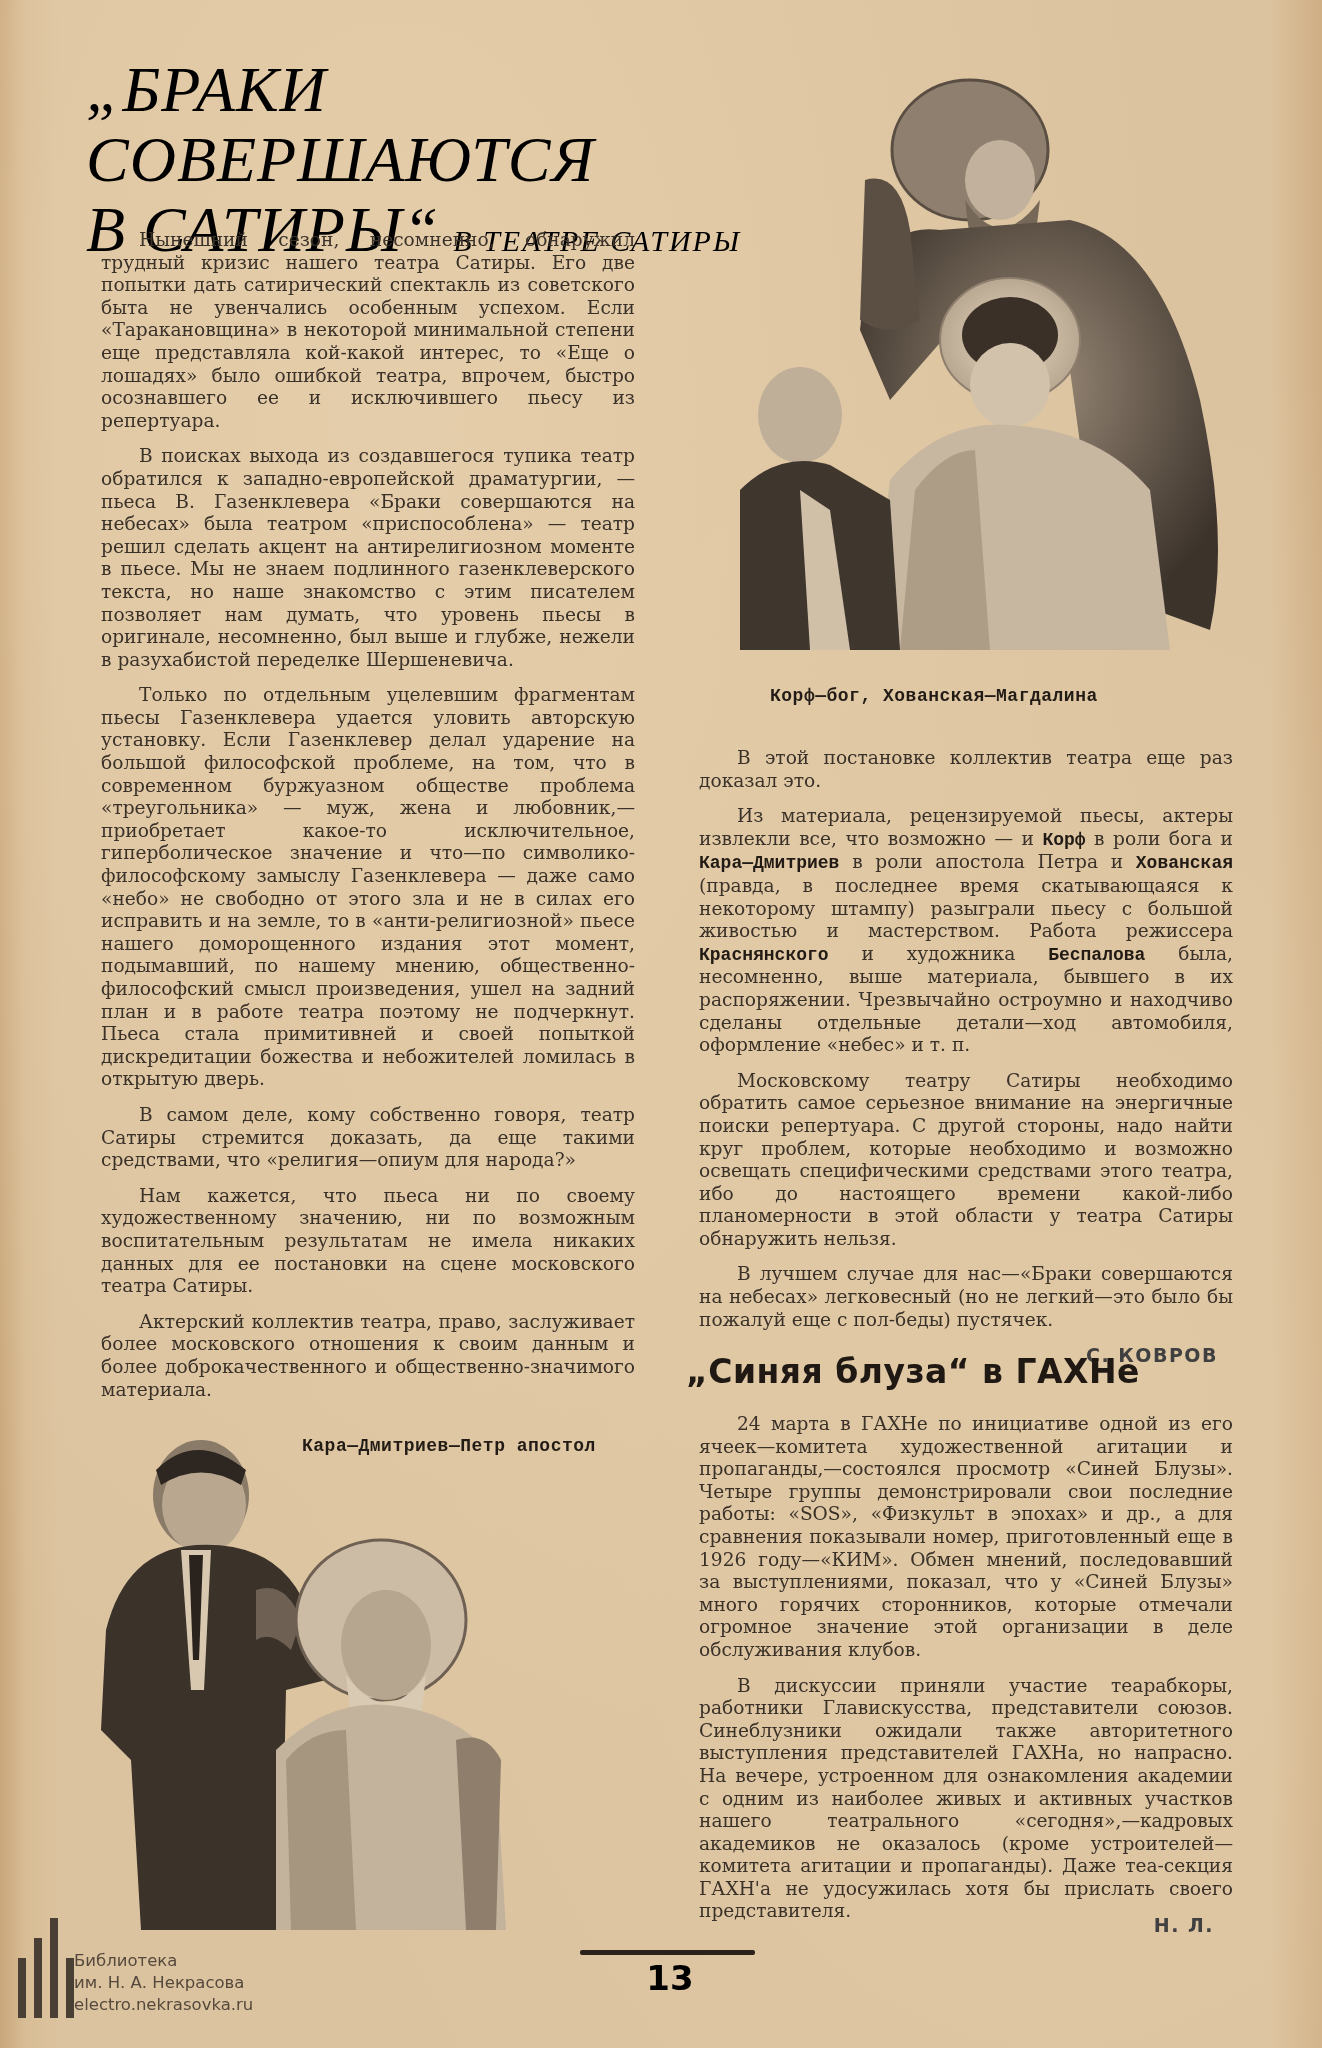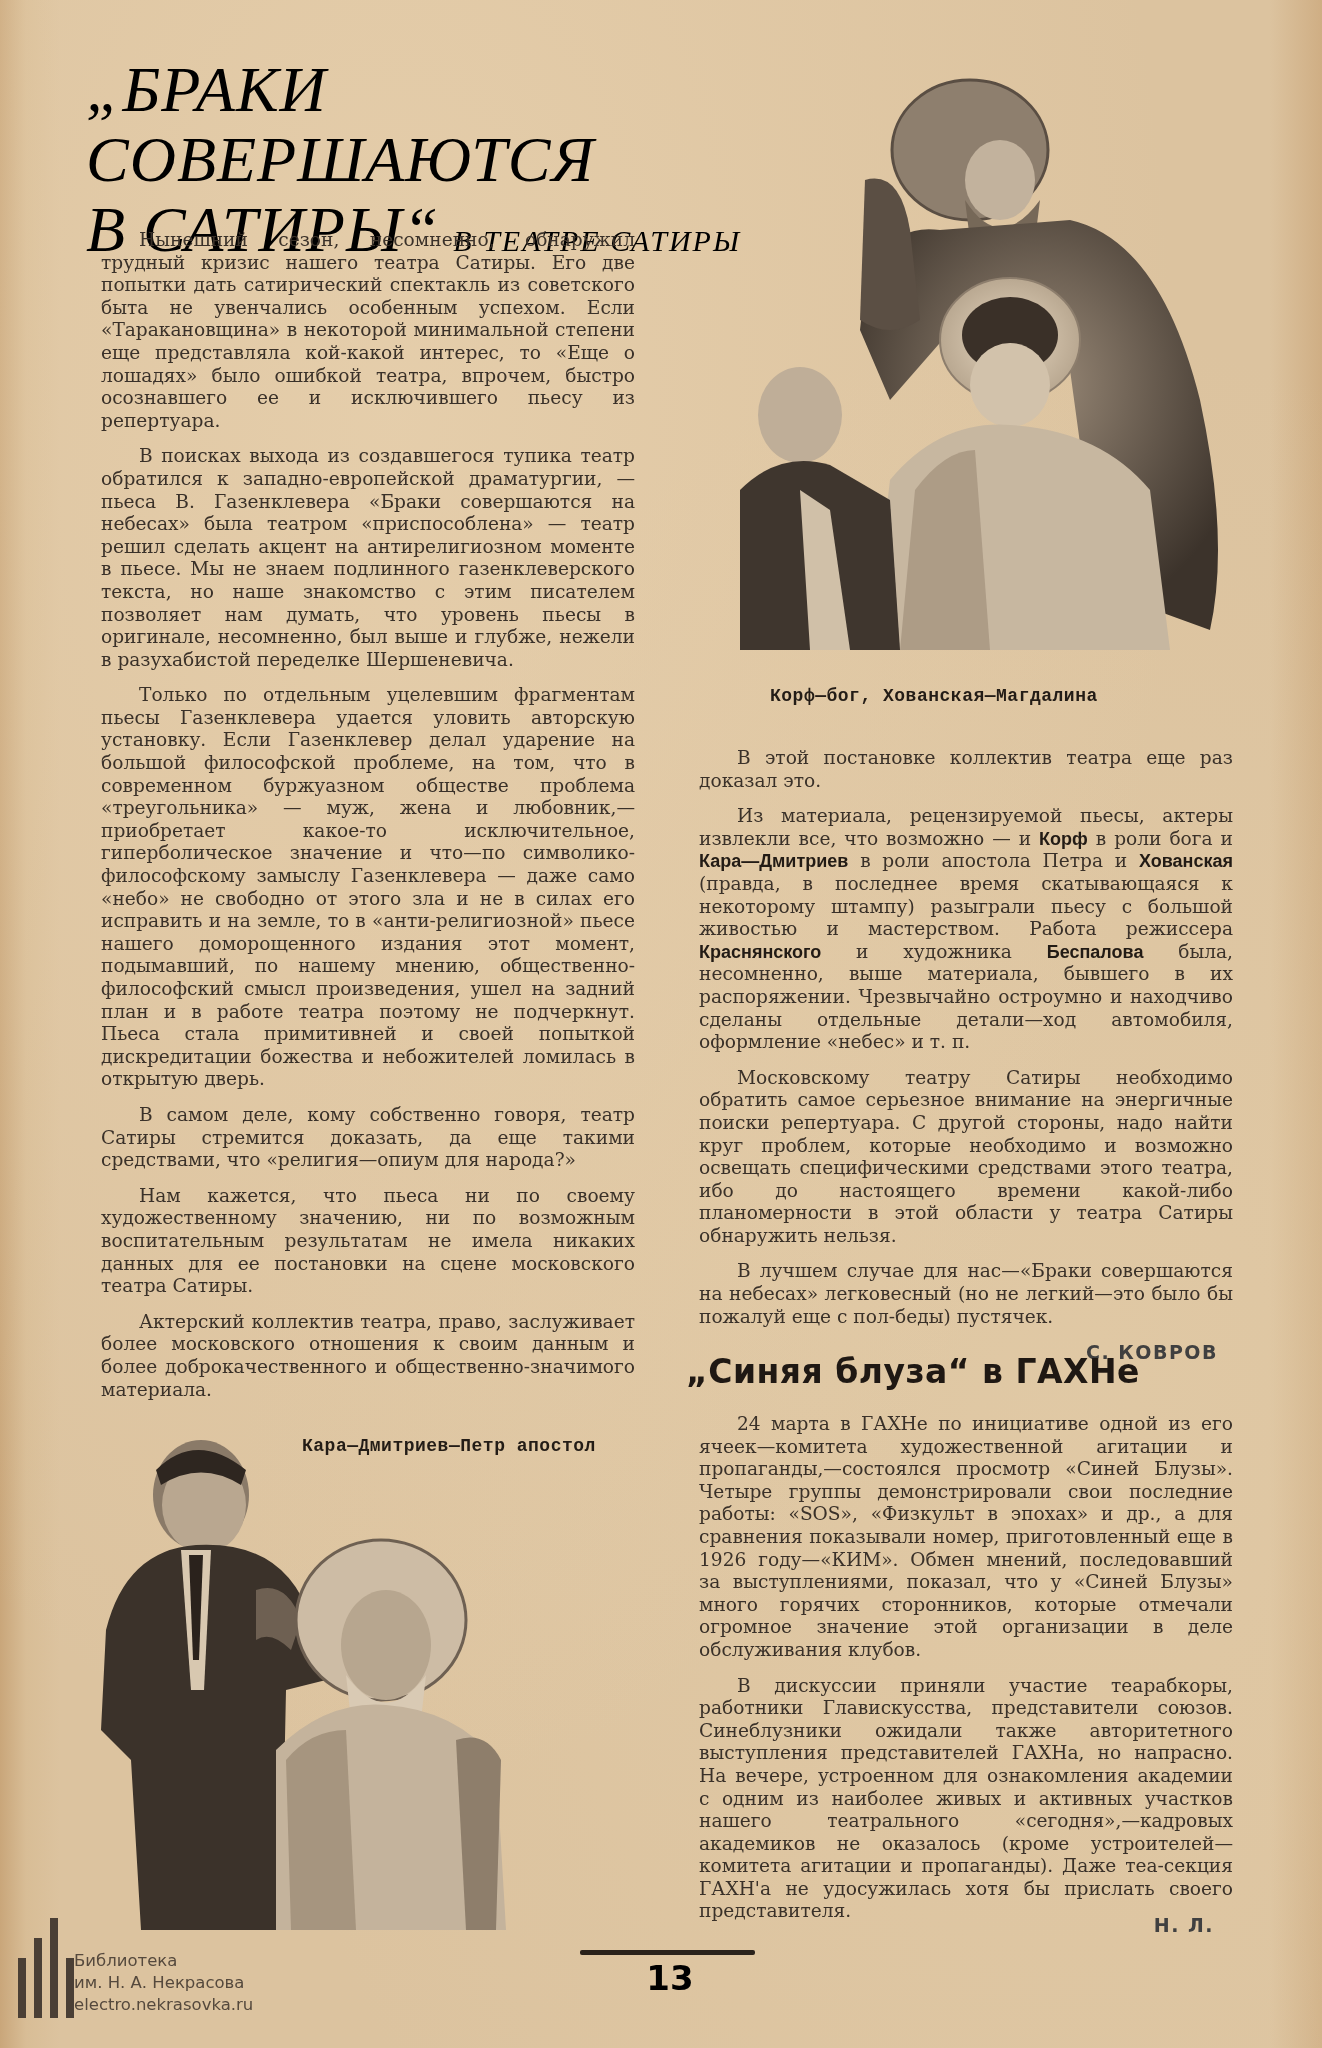--- a/index.html
+++ b/index.html
@@ -20,21 +20,21 @@
     font-family: "Liberation Serif", serif; font-style: italic;
     font-size: 64px; line-height: 70px; letter-spacing: 1px; color: #000000;
   }
   .title .sub { font-size: 30px; letter-spacing: 2px; margin-left: 14px; }
   
   .col {
     font-size: 18.6px; line-height: 22.6px; text-align: justify; color: #3a3129;
     hyphens: manual;
   }
   .col p { margin: 13px; text-indent: 38px; }
-  .col b { font-family: Liberation Sans, sans-serif; font-weight: bold; color: #221b15; font-size: 18px; }
+  .col b { font-family: Liberation Mono, monospace; font-weight: bold; color: #221b15; font-size: 18px; }
   .col-left { left: 88px; top: 216px; width: 560px; }
   .col-right-1 { left: 686px; top: 734px; width: 560px; }
   .col-right-2 { left: 686px; top: 1400px; width: 560px; }
   .caption {
     font-family: Liberation Mono, monospace; font-weight: bold; font-size: 18px;
     color: #231c16; letter-spacing: 0.5px;
   }
   .signature {
     font-family: "DejaVu Sans", sans-serif; font-weight: bold; font-size: 19px;
     letter-spacing: 1.5px; color: #404040; text-align: right;

